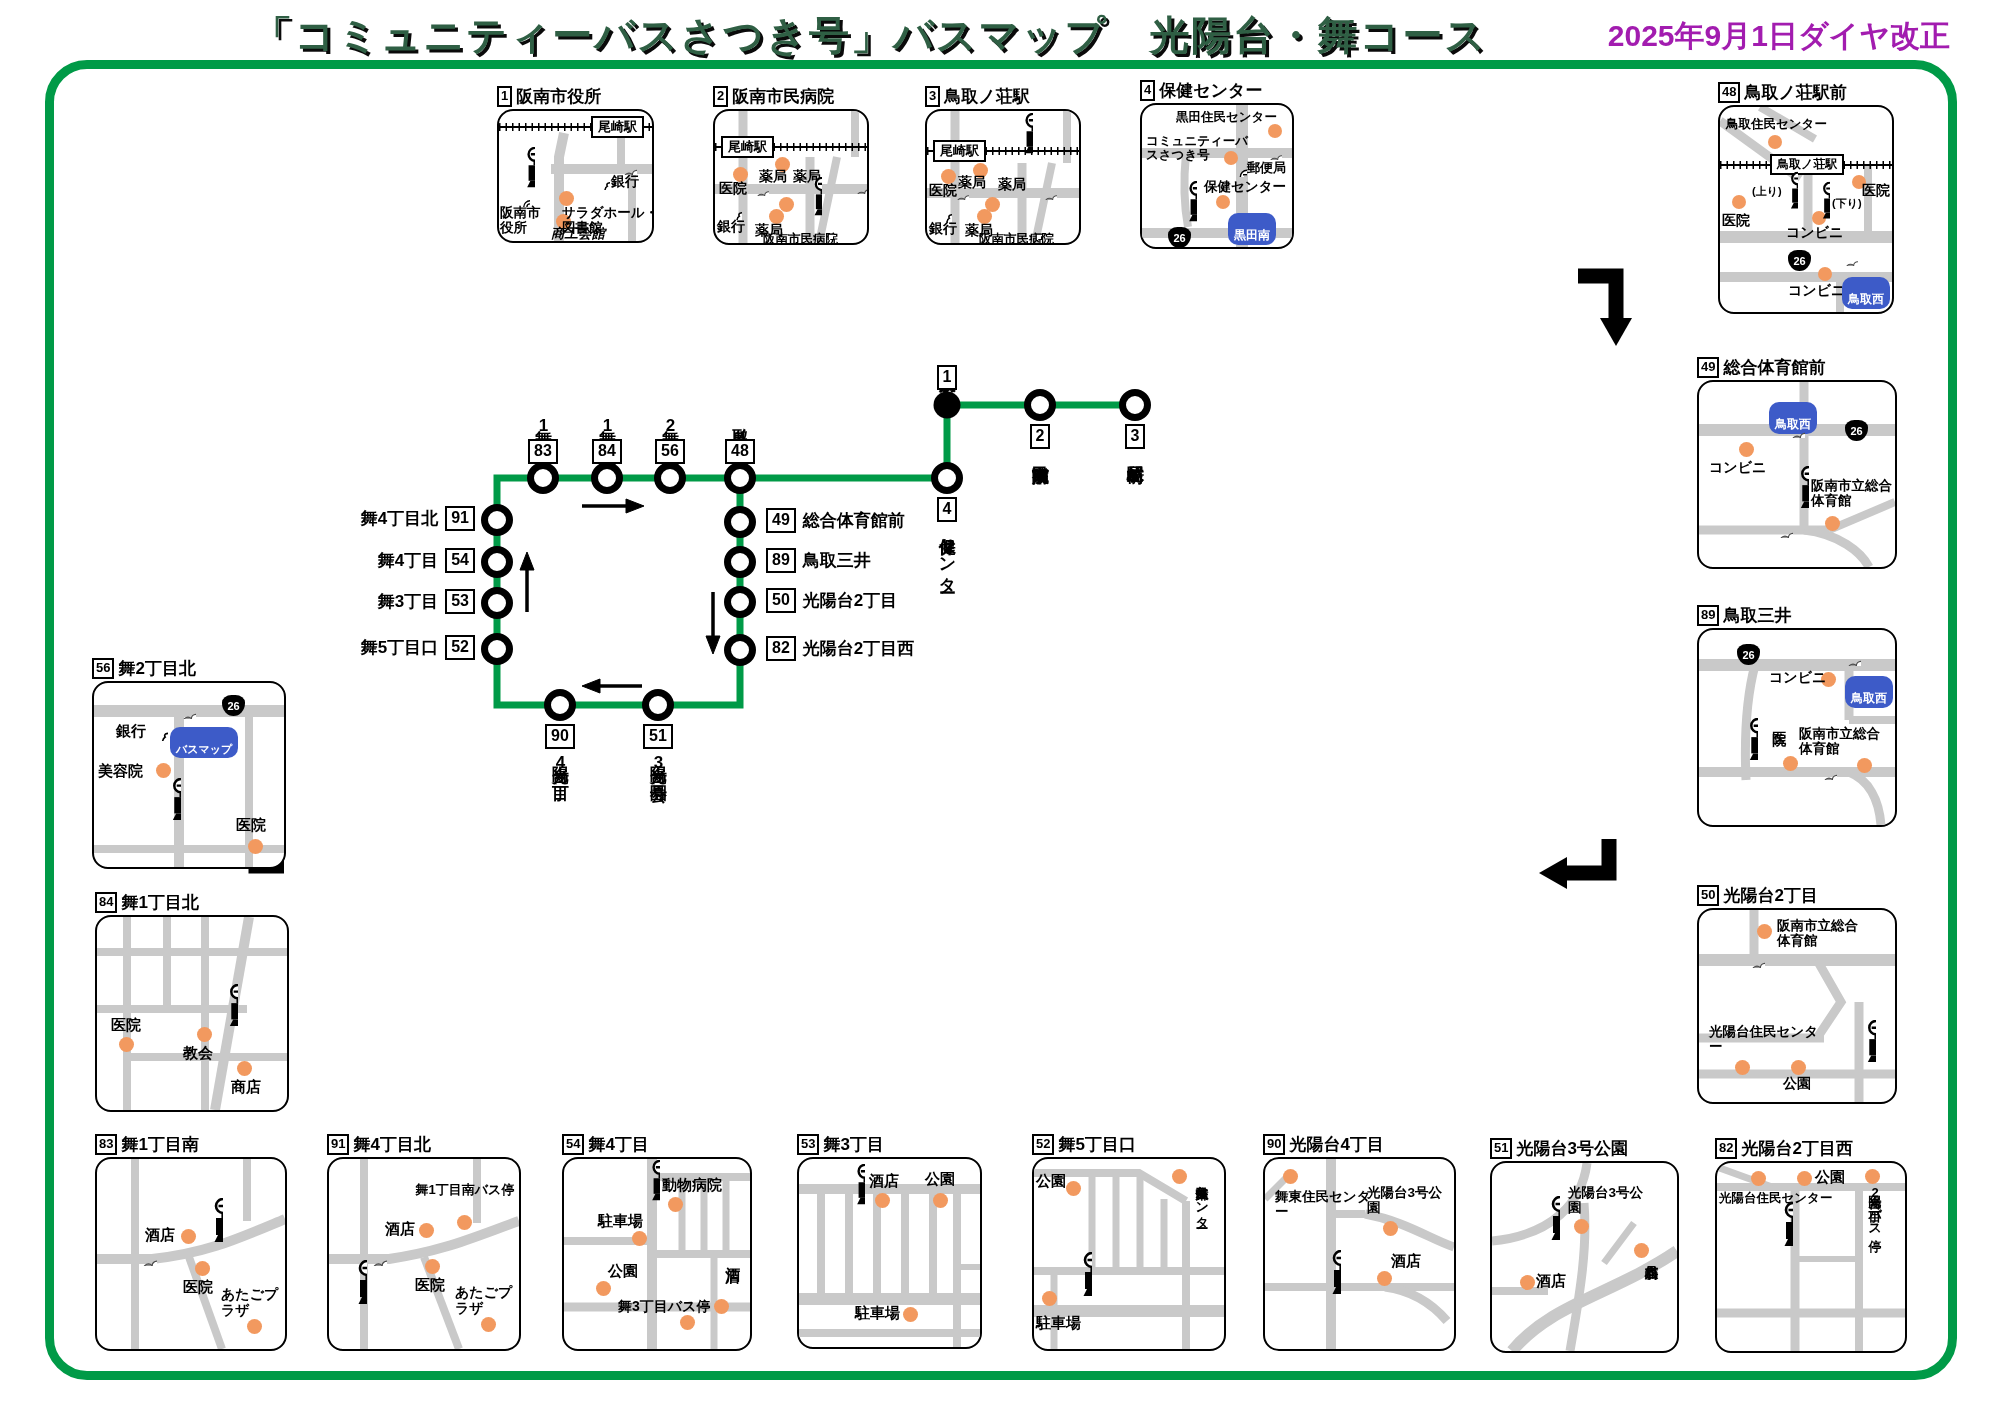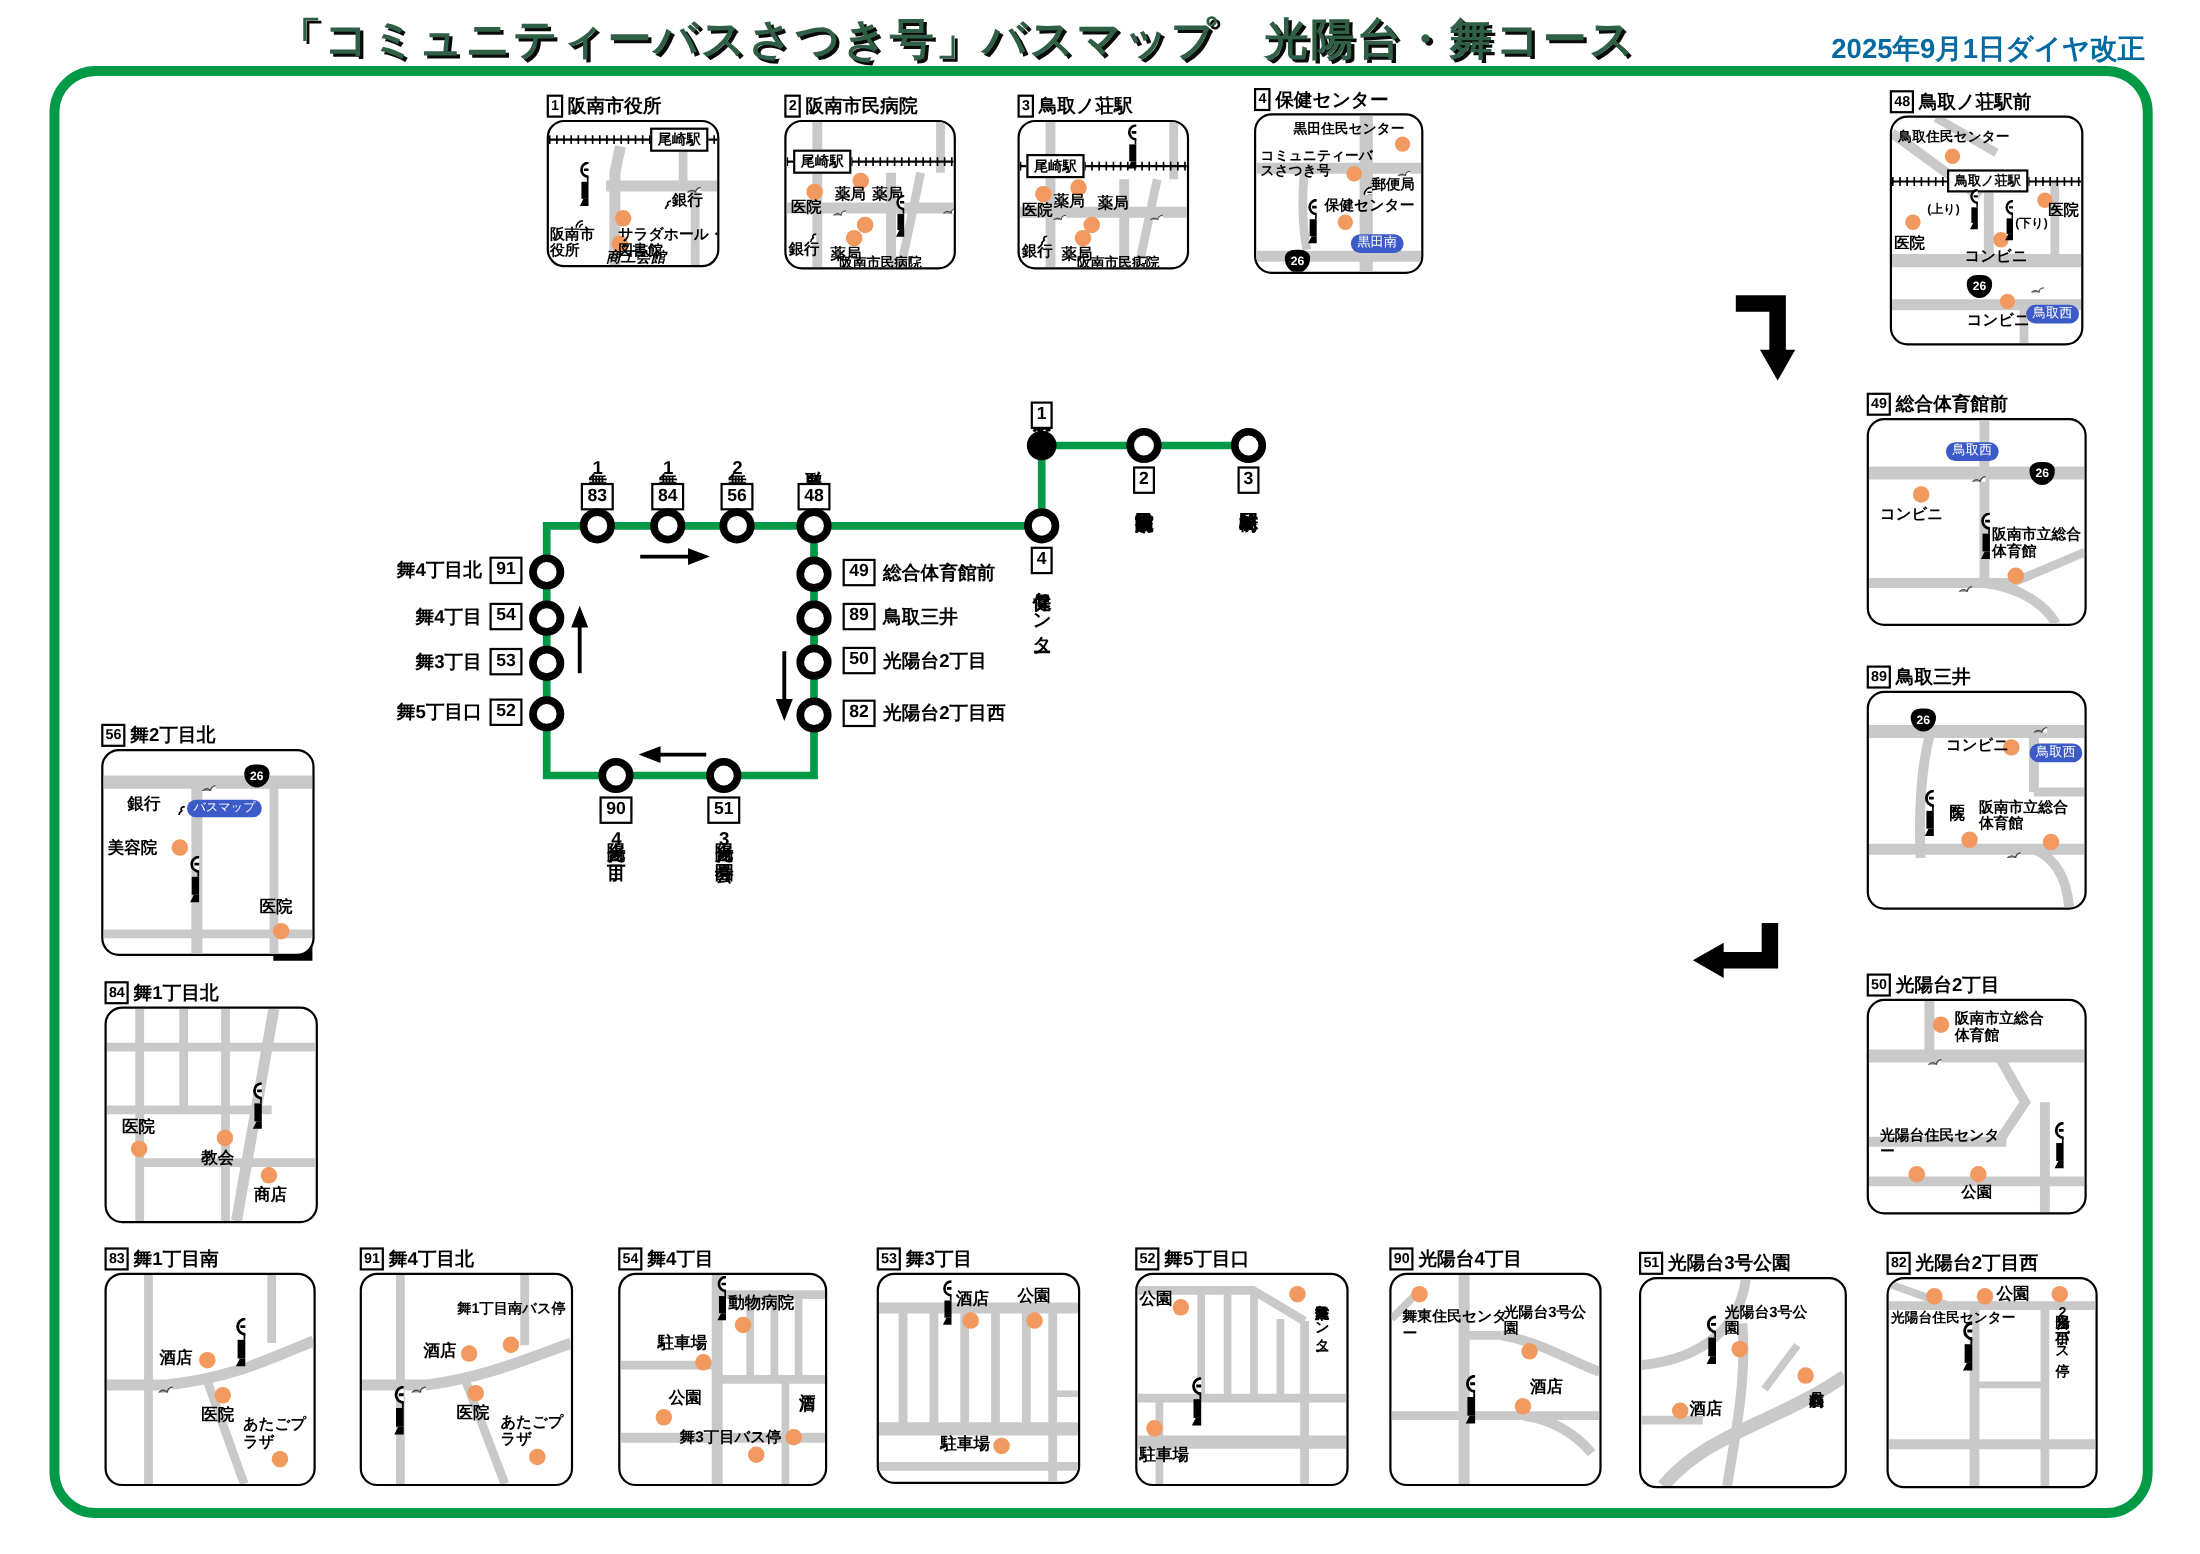--- a/index.html
+++ b/index.html
@@ -3,21 +3,21 @@
 <meta charset="utf-8">
 <style>
   html,body{margin:0;padding:0;}
   body{width:2000px;height:1413px;overflow:hidden;background:#fff;
        font-family:"Liberation Sans","DejaVu Sans",sans-serif;position:relative;}
   .frame{position:absolute;left:45px;top:60px;width:1894px;height:1302px;
          border:9px solid #009A47;border-radius:42px;}
   .title{position:absolute;left:0;right:260px;top:8px;text-align:center;
          font-size:40px;font-weight:bold;color:#2f5f44;
          text-shadow:3px 3px 0 #0a0a0a;letter-spacing:2px;white-space:nowrap;}
-  .revision{position:absolute;right:50px;top:28px;font-size:25px;font-weight:bold;color:#0369a1;white-space:nowrap;}
+  .revision{position:absolute;right:50px;top:16px;font-size:30px;font-weight:bold;color:#a21caf;white-space:nowrap;}
 
   
   .numbox{display:inline-block;border:2.5px solid #000;background:#fff;
           padding:0 4px;font-weight:bold;font-size:16px;line-height:1.3;}
 
   
   .cv{position:absolute;width:60px;display:flex;flex-direction:column;align-items:center;justify-content:flex-end;}
   .cv .vl{writing-mode:vertical-rl;text-orientation:upright;font-size:17px;font-weight:bold;line-height:1.05;}
   .cv .numbox{margin-top:4px;}
   .cv.below{justify-content:flex-start;}
@@ -31,21 +31,21 @@
   .mmt{display:flex;align-items:center;gap:4px;font-weight:bold;font-size:17px;
        white-space:nowrap;height:25px;}
   .mmt .numbox{font-size:13px;border-width:2px;padding:0 2px;}
   .mmb{position:relative;background:#fff;border:2px solid #000;border-radius:16px;overflow:hidden;}
   .roads{position:absolute;left:0;top:0;}
   .pl{position:absolute;font-weight:bold;font-size:14px;line-height:1.12;white-space:nowrap;z-index:4;color:#000;}
   .pl.wrap{white-space:normal;}
   .pl.v{writing-mode:vertical-rl;text-orientation:upright;}
   .dot{position:absolute;width:15px;height:15px;background:#F2995F;border-radius:50%;z-index:3;}
   .sign{position:absolute;background:#3D5BC8;color:#fff;border-radius:10px;
-        padding:1px 6px 2px;font-size:12px;font-weight:normal;line-height:1.15;white-space:nowrap;z-index:5;}
+        padding:16px 6px 2px;font-size:12px;font-weight:bold;line-height:1.15;white-space:nowrap;z-index:5;}
   .stn{position:absolute;background:#fff;border:2px solid #000;padding:0 5px;
        font-weight:bold;font-size:13px;white-space:nowrap;z-index:5;}
   .badge{position:absolute;background:#000;color:#fff;font-size:11px;font-weight:bold;
          width:23px;height:21px;display:flex;align-items:center;justify-content:center;
          border-radius:50% 50% 60% 60%/42% 42% 75% 75%;z-index:5;}
   .ib{position:absolute;z-index:6;line-height:0;}
 </style>
 </head>
 <body>
 

